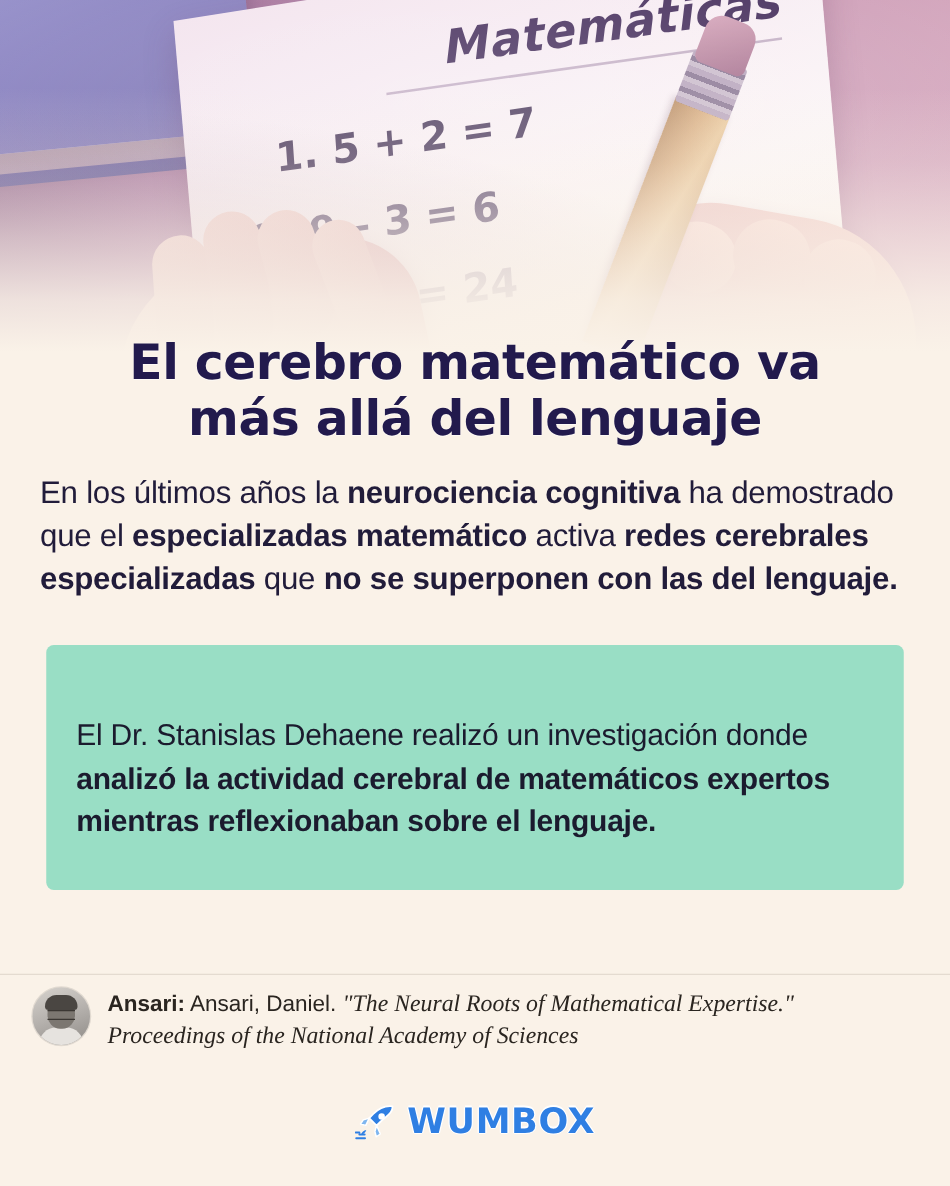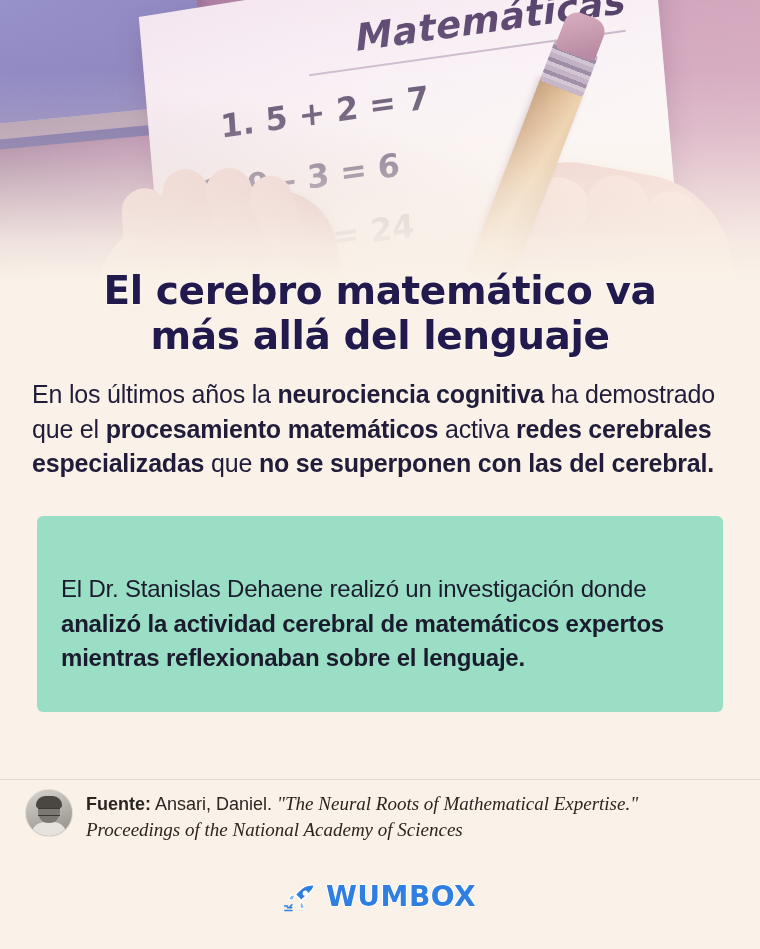--- a/index.html
+++ b/index.html
@@ -429,37 +429,37 @@
 
     <div class="hero-vignette"></div>
     <div class="hero-fade"></div>
   </div>
 
   <h1 class="title">
     <span>El cerebro matemático va</span><br>
     <span>más allá del lenguaje</span>
   </h1>
 
-  <p class="lede"><span>En los últimos años la </span><b>neurociencia cognitiva</b><span> ha demostrado que el </span><b>procesamiento matemáticos</b><span> activa </span><b>redes cerebrales especializadas</b><span> que </span><b>no se superponen con las del cerebral.</b></p>
+  <p class="lede"><span>En los últimos años la </span><b>neurociencia cognitiva</b><span> ha demostrado que el </span><b>especializadas matemático</b><span> activa </span><b>redes cerebrales especializadas</b><span> que </span><b>no se superponen con las del lenguaje.</b></p>
 
   <div class="callout">
     <p class="callout-text"><span>El Dr. Stanislas Dehaene realizó un investigación donde </span><b>analizó la actividad cerebral de matemáticos expertos mientras reflexionaban sobre el lenguaje.</b></p>
   </div>
 
 
   <div class="divider"></div>
   <div class="source">
     <div class="avatar">
       <div class="bg"></div>
       <div class="body2"></div>
       <div class="head"></div>
       <div class="hair"></div>
       <div class="glasses"></div>
     </div>
-    <div class="source-text"><b>Fuente:</b><span class="plain"> Ansari, Daniel. </span><span>"The Neural Roots of Mathematical Expertise."</span><br><span>Proceedings of the National Academy of Sciences</span></div>
+    <div class="source-text"><b>Ansari:</b><span class="plain"> Ansari, Daniel. </span><span>"The Neural Roots of Mathematical Expertise."</span><br><span>Proceedings of the National Academy of Sciences</span></div>
   </div>
 
   <div class="brand">
     <svg class="rocket" viewBox="0 0 34 30">
       <path d="M30 2c-5-.6-11 1.6-15.4 6.2l-3.2 3.3 5.9 5.9 3.3-3.2C25.2 9.8 30.6 7 30 2z" fill="#2f7fe3" stroke="#ffffff" stroke-width="1.4" stroke-linejoin="round"></path>
       <path d="M11.4 11.5 6.6 12.9l-2.2 3.3 4.2 1.1z" fill="#7fb6ef" stroke="#ffffff" stroke-width="1.2" stroke-linejoin="round"></path>
       <path d="M17.3 17.4l-1.4 4.8 1.1 4.2 3.3-2.2z" fill="#7fb6ef" stroke="#ffffff" stroke-width="1.2" stroke-linejoin="round"></path>
       <circle cx="21.3" cy="10.2" r="2.6" fill="#ffffff"></circle>
       <path d="M9 21c-2 .2-3.6 1.6-4 3.6 2-.4 3.4-1.6 4-3.6z" fill="#2f7fe3"></path>
       <path d="M1 27.5h7M3.5 24.6h4.2M0.5 23h3" stroke="#2f7fe3" stroke-width="1.6" stroke-linecap="round" fill="none"></path>

